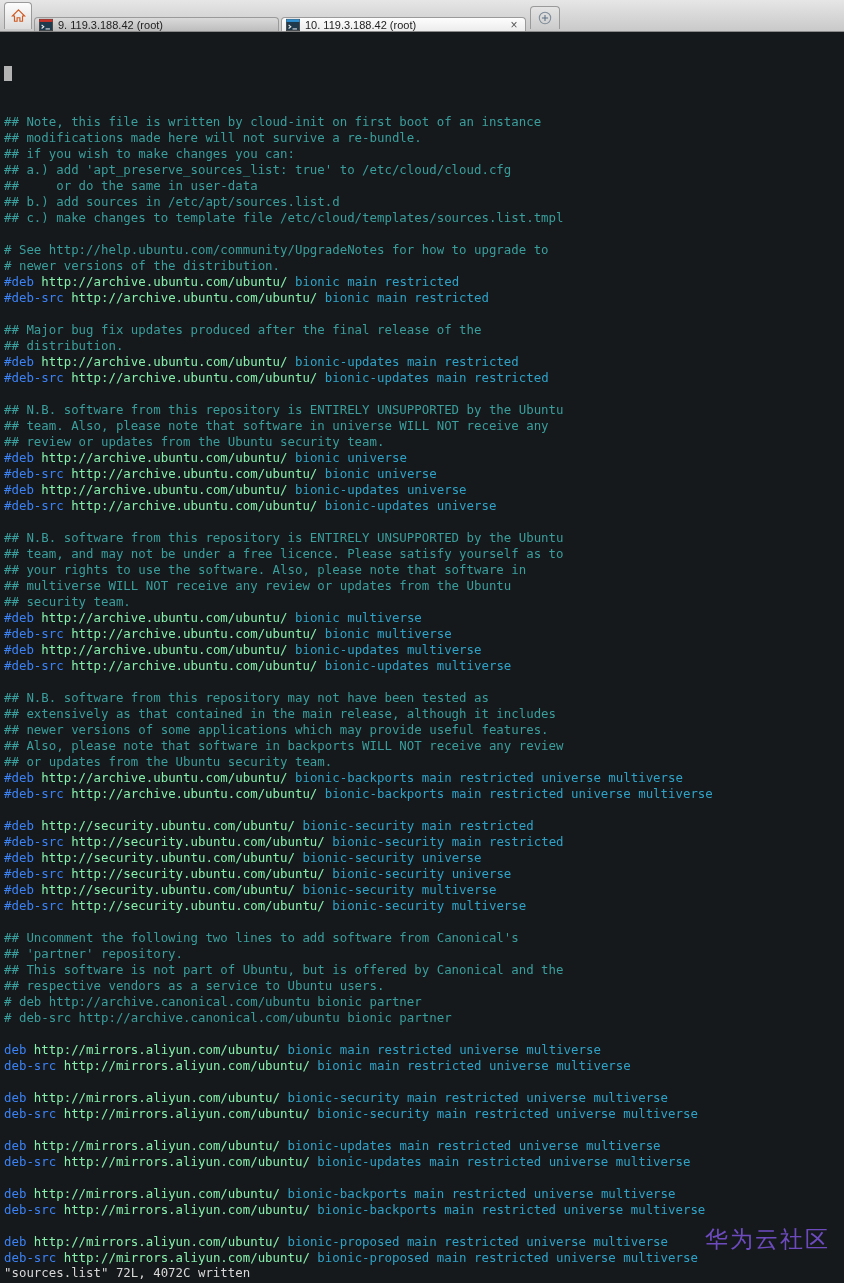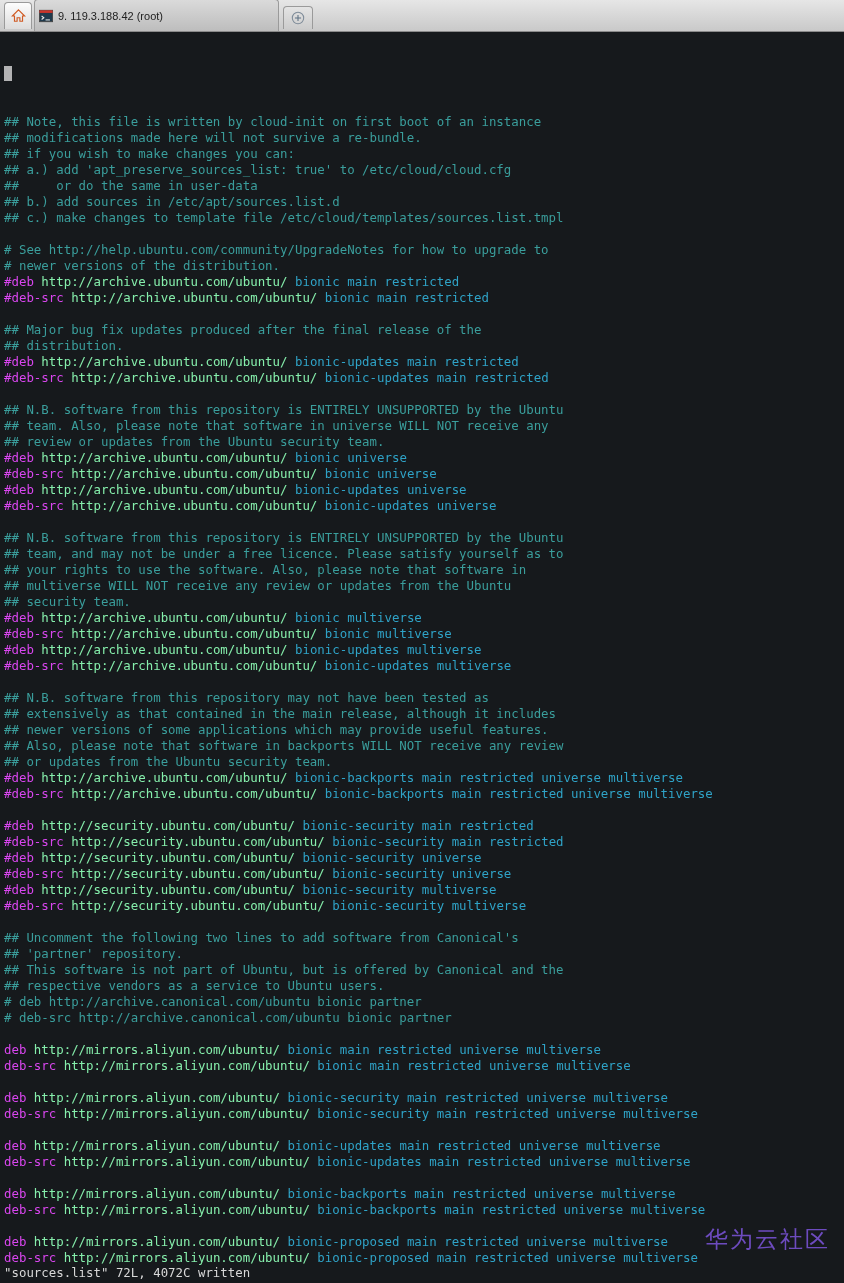--- a/index.html
+++ b/index.html
@@ -32,21 +32,21 @@
     margin: 0 2px 2px 2px;
     border: 1px solid #9a9a9a;
     border-bottom: none;
     border-radius: 4px 4px 0 0;
     background: linear-gradient(to bottom, #fdfdfd, #dcdcdc);
     display: flex;
     align-items: center;
     justify-content: center;
   }
   .tab {
-    height: 32px;
+    height: 14px;
     min-width: 245px;
     max-width: 260px;
     margin-right: 2px;
     border: 1px solid #9a9a9a;
     border-bottom: none;
     border-radius: 4px 4px 0 0;
     background: linear-gradient(to bottom, #dadada, #bdbdbd);
     display: flex;
     align-items: center;
     padding: 0 4px;
@@ -107,21 +107,21 @@
     font-size: 12.4px;
     line-height: 16px;
     padding: 2px 4px 0 4px;
     box-sizing: border-box;
     overflow: hidden;
     white-space: pre;
   }
   .term-inner { position: relative; }
   .line { height: 16px; white-space: pre; }
   .c-comment { color: #3a9e9c; }
-  .c-deb     { color: #d946ef; }
+  .c-deb     { color: #3b82f6; }
   .c-url     { color: #86efac; }
   .c-suite   { color: #2fa3c7; }
 
   .cursor-block {
     position: absolute;
     left: 0px;
     top: 0px;
     width: 8px;
     height: 15px;
     background: #cfcfcf;
@@ -162,20 +162,30 @@
   <div class="tab">
     <svg class="ticon" viewBox="0 0 16 16">
       <rect x="0.5" y="1.5" width="15" height="13" fill="#1f3a4d" stroke="#444"></rect>
       <rect x="0.5" y="1.5" width="15" height="3" fill="#c9352b"></rect>
       <path d="M3 8 l2.5 2 -2.5 2" fill="none" stroke="#e8e8e8" stroke-width="1.2"></path>
       <path d="M7.5 12.5 h5" stroke="#e8e8e8" stroke-width="1.2"></path>
     </svg>
     <span class="tlabel">9. 119.3.188.42 (root)</span>
   </div>
 
+  <div class="tab active">
+    <svg class="ticon" viewBox="0 0 16 16">
+      <rect x="0.5" y="1.5" width="15" height="13" fill="#1f3a4d" stroke="#444"></rect>
+      <rect x="0.5" y="1.5" width="15" height="3" fill="#2f8fd0"></rect>
+      <path d="M3 8 l2.5 2 -2.5 2" fill="none" stroke="#e8e8e8" stroke-width="1.2"></path>
+      <path d="M7.5 12.5 h5" stroke="#e8e8e8" stroke-width="1.2"></path>
+    </svg>
+    <span class="tlabel">10. 119.3.188.42 (root)</span>
+    <span class="tclose">×</span>
+  </div>
 
   <div class="newtab">
     <svg width="14" height="14" viewBox="0 0 16 16">
       <circle cx="8" cy="8" r="6.5" fill="none" stroke="#7f8c99" stroke-width="1.2"></circle>
       <path d="M8 4.5 v7 M4.5 8 h7" stroke="#5d7183" stroke-width="1.2"></path>
     </svg>
   </div>
 </div>
 
 <div class="terminal">

